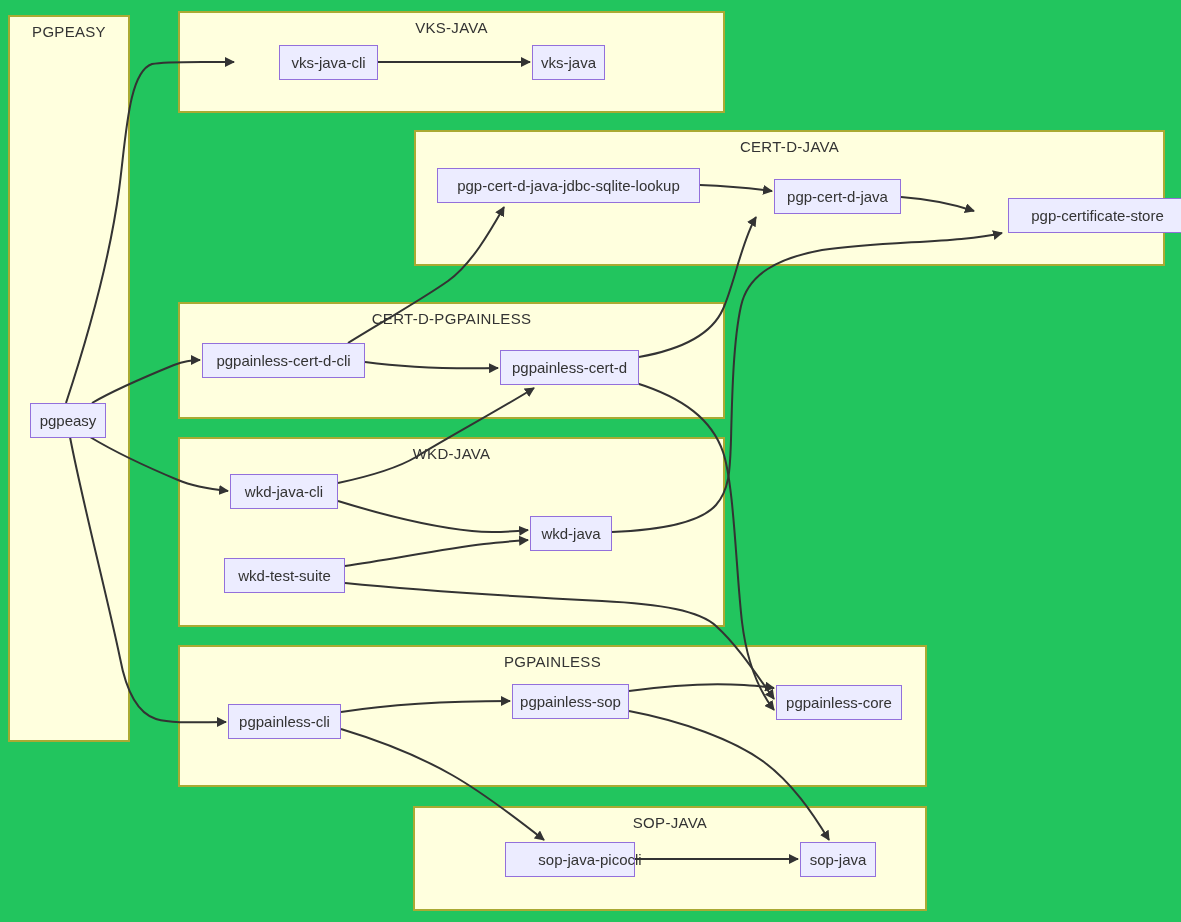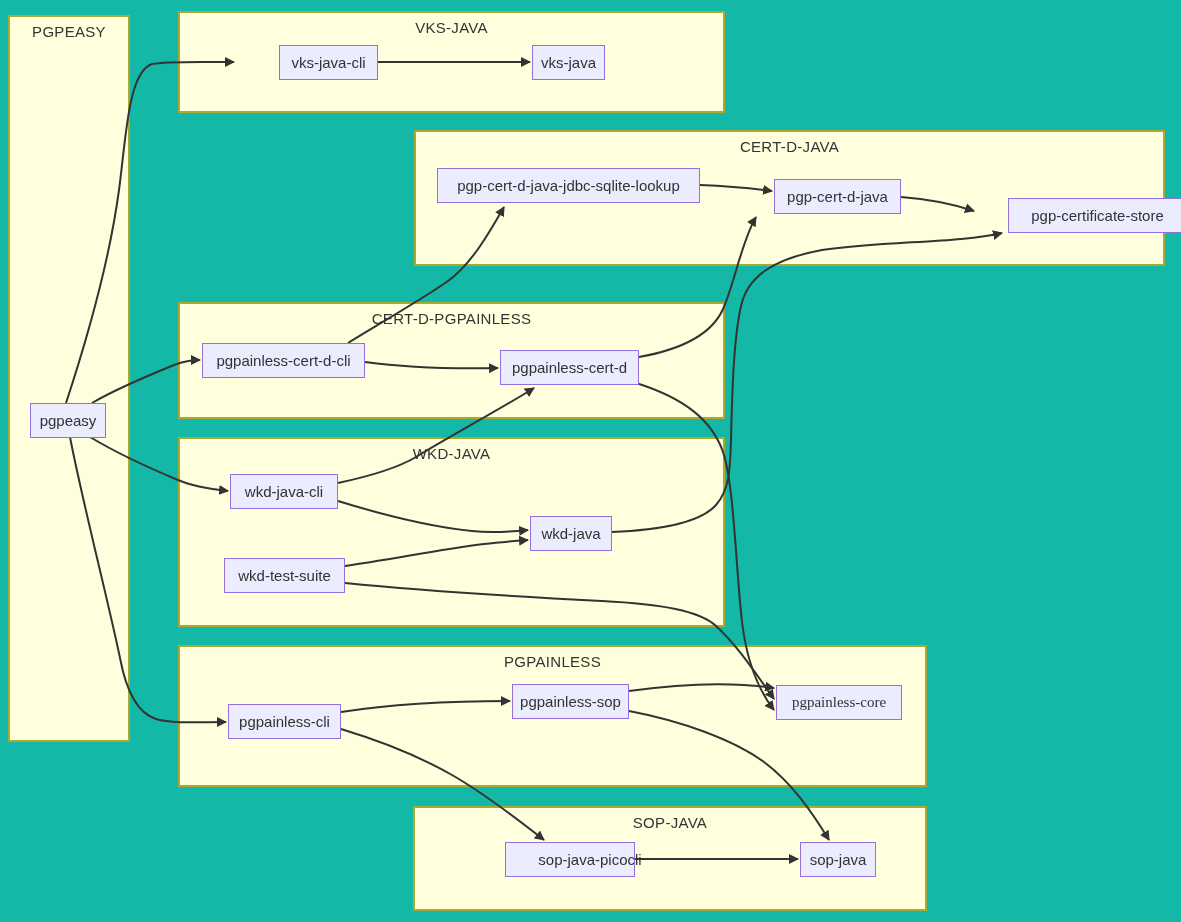--- a/index.html
+++ b/index.html
@@ -1,17 +1,17 @@
 <!DOCTYPE html>
 <html><head>
 <meta charset="utf-8">
 <style>
   html,body{margin:0;padding:0;background:#000;}
   #diagram{
-    position:relative;width:1181px;height:922px;background:#14b8a6;
+    position:relative;width:1181px;height:922px;background:#22c55e;
     font-family:"Liberation Sans",sans-serif;color:#333333;overflow:hidden;
   }
   .group{
     position:absolute;background:#ffffde;border:2px solid #aaaa33;
     box-sizing:border-box;
   }
   .group-title{
     position:absolute;top:6px;left:0;right:0;text-align:center;
     font-size:15px;color:#333333;letter-spacing:.3px;
   }
@@ -85,17 +85,17 @@
   <div class="node" style="left:774px;top:179px;width:127px;height:35px;">pgp-cert-d-java</div>
   <div class="node" style="left:437px;top:168px;width:263px;height:35px;">pgp-cert-d-java-jdbc-sqlite-lookup</div>
   <div class="node" style="left:976px;top:198px;width:179px;height:35px;margin-left:32px;">pgp-certificate-store</div>
   <div class="node" style="left:202px;top:343px;width:163px;height:35px;">pgpainless-cert-d-cli</div>
   <div class="node" style="left:500px;top:350px;width:139px;height:35px;">pgpainless-cert-d</div>
   <div class="node" style="left:230px;top:474px;width:108px;height:35px;">wkd-java-cli</div>
   <div class="node" style="left:530px;top:516px;width:82px;height:35px;">wkd-java</div>
   <div class="node" style="left:224px;top:558px;width:121px;height:35px;">wkd-test-suite</div>
   <div class="node" style="left:228px;top:704px;width:113px;height:35px;">pgpainless-cli</div>
   <div class="node" style="left:512px;top:684px;width:117px;height:35px;">pgpainless-sop</div>
-  <div class="node" style="left:776px;top:685px;width:126px;height:35px;font-family:Liberation Serif, serif;">pgpainless-core</div>
+  <div class="node" style="left:776px;top:685px;width:126px;height:35px;">pgpainless-core</div>
   <div class="node" style="left:505px;top:842px;width:130px;height:35px;padding-left:40px;">sop-java-picocli</div>
   <div class="node" style="left:800px;top:842px;width:76px;height:35px;">sop-java</div>
 
 </div>
 
 </body></html>

